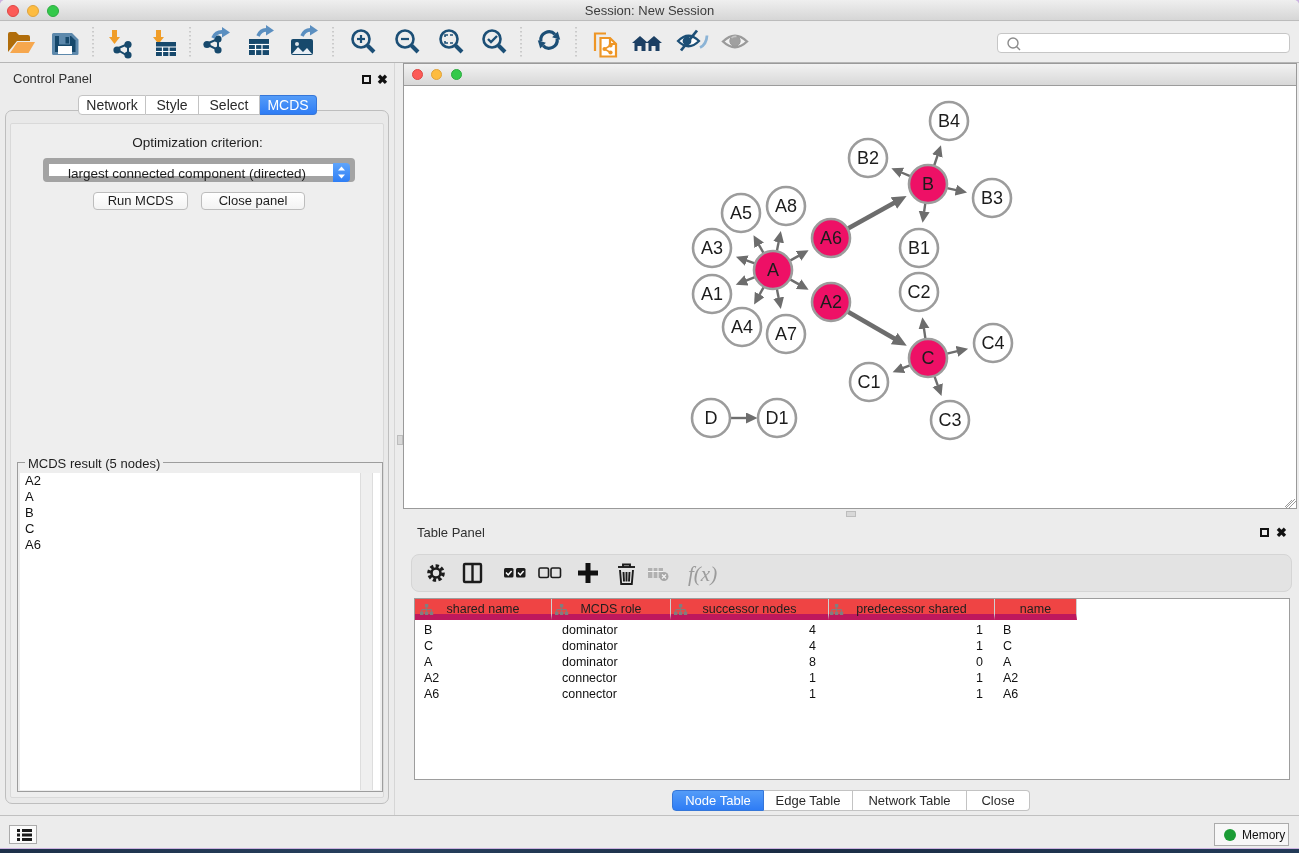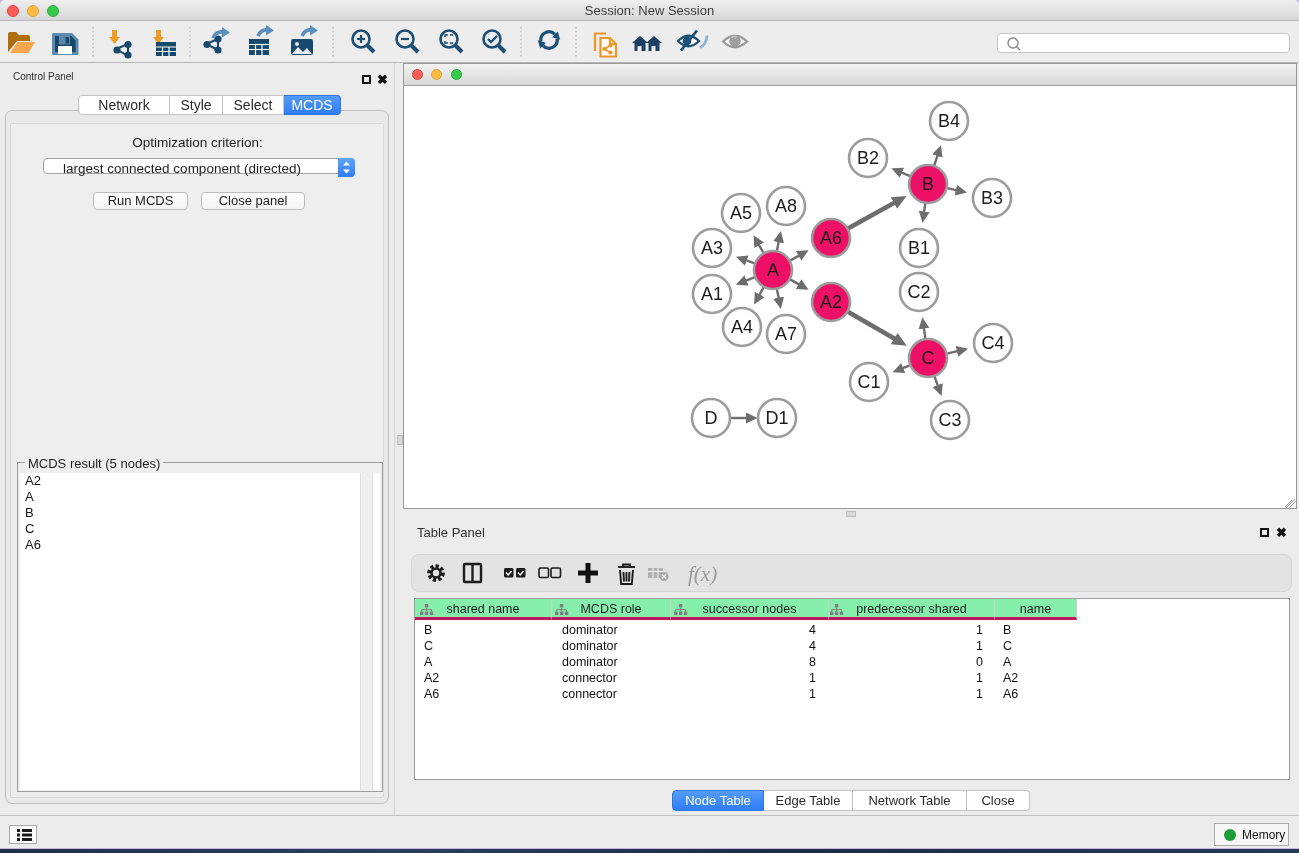--- a/index.html
+++ b/index.html
@@ -12,31 +12,31 @@
 .tl { position:absolute; top:5px; width:12px; height:12px; border-radius:50%; }
 #titlebar .t1 { left:6.5px; background:#fc5b57; border:1px solid #dd4744; }
 #titlebar .t2 { left:26.5px; background:#fdbc40; border:1px solid #dfa33c; }
 #titlebar .t3 { left:46.5px; background:#34c94b; border:1px solid #2dab41; }
 #titletext { position:absolute; top:3px; left:0; width:100%; text-align:center; font-size:13px; color:#3c3c3c; }
 
 #toolbar { position:absolute; left:0; top:22px; width:1299px; height:41px; background:#ededed; border-bottom:1px solid #b6b6b6; }
 #searchbox { position:absolute; left:997px; top:11px; width:293px; height:20px; background:#fff; border:1px solid #c6c6c6; border-radius:4px; }
 
 #cp { position:absolute; left:0; top:63px; width:395px; height:752px; background:#ececec; border-right:1px solid #d6d6d6; }
-#cp-title { position:absolute; left:13px; top:8px; font-size:10px; color:#303030;text-align:center; }
+#cp-title { position:absolute; left:13px; top:8px; font-size:13px; color:#303030;text-align:center; }
 .wmax { position:absolute; width:9px; height:9px; border:2px solid #111; }
 .wclose { position:absolute; font-size:13px; font-weight:bold; color:#111; }
 #cp-outer { position:absolute; left:5px; top:47px; width:384px; height:694px; border:1px solid #bebebe; border-radius:7px; background:#e9e9e9; }
 #cp-inner { position:absolute; left:10px; top:60px; width:374px; height:675px; background:#eeeeee; border:1px solid #d9d9d9; border-radius:2px; }
 #tabs { position:absolute; left:78px; top:32px; height:20px; display:flex; z-index:5; }
 #tabs .tab { height:20px; font-size:14px; color:#2a2a2a; background:#fff; border:1px solid #c3c3c3; border-left:none; text-align:center; line-height:19px; }
 #tabs .tab:first-child { border-left:1px solid #c3c3c3; border-radius:4px 0 0 4px; }
 #tabs .tab.sel { background:linear-gradient(#549cf8,#2e7cf5); color:#fff; border-color:#3576d8; border-radius:0 4px 4px 0; }
 #opt-label { position:absolute; left:0; top:72px; width:395px; text-align:center; font-size:13.5px; color:#1e1e1e; }
-#combo { position:absolute; left:43px; top:95px; width:312px; height:16px; background:#fff; border:1px solid #a3a3a3; border-radius:4px; }
+#combo { position:absolute; left:43px; top:95px; width:312px; height:24px; background:#fff; border:6px solid #a3a3a3; border-radius:4px; }
 #combo .cbtxt { position:absolute; left:0; top:1.5px; width:276px; text-align:center; font-size:13.5px; color:#1e1e1e; white-space:nowrap; }
 #combo .cbbtn { position:absolute; right:-1px; top:-1px; width:17px; height:19px; background:linear-gradient(#5fa5fb,#2e7ef5); border-radius:0 4px 4px 0; }
 .btn { position:absolute; height:18px; background:linear-gradient(#ffffff,#f3f3f3); border:1px solid #bdbdbd; border-radius:4px; font-size:13px; color:#1e1e1e; text-align:center; line-height:16px; }
 #fieldset { position:absolute; left:17px; top:399px; width:366px; height:330px; border:1px solid #9d9d9d; }
 #fs-label { position:absolute; left:7px; top:-7px; background:#eeeeee; padding:0 3px; font-size:13px; color:#1e1e1e; }
 #fs-list { position:absolute; left:2px; top:10px; width:343px; height:317px; background:#fff; font-size:13px; color:#111; line-height:16px; padding-left:5px; }
 #fs-scroll { position:absolute; right:9px; top:10px; width:13px; height:317px; background:#efefef; border-left:1px solid #ddd; border-right:1px solid #ddd; }
 
 #nw { position:absolute; left:403px; top:63px; width:894px; height:446px; border:1px solid #9a9a9a; background:#fff; }
 #nw-titlebar { position:absolute; left:0; top:0; width:892px; height:22px; background:linear-gradient(#f2f2f2,#d8d8d8); border-bottom:1px solid #9c9c9c; }
@@ -45,21 +45,21 @@
 #nw-titlebar .t3 { left:46.5px; top:5px; width:11px; height:11px; background:#34c94b; border:1px solid #2dab41; }
 #nw-title { position:absolute; top:4px; width:100%; text-align:center; font-size:13px; color:#2f2f2f; }
 #graph { position:absolute; left:0; top:22px; }
 #graph text { font-size:18px; fill:#1c1c1c; }
 .grip { position:absolute; background:#d8d8d8; border:1px solid #bdbdbd; }
 
 #tp { position:absolute; left:403px; top:520px; width:896px; height:295px; background:#ececec; }
 #tp-title { position:absolute; left:14px; top:5px; font-size:13px; color:#303030; }
 #tp-toolbar { position:absolute; left:8px; top:34px; width:881px; height:38px; background:#e3e3e3; border:1px solid #d5d5d5; border-radius:8px; }
 #tbl { position:absolute; left:11px; top:78px; width:876px; height:182px; background:#fff; border:1px solid #9d9d9d; font-size:12.5px; }
-.th { position:absolute; top:0; height:21px; background:#86efac; border-right:1px solid #cfcfcf; border-bottom:3px solid #be185d; text-align:center; line-height:21px; color:#1e1e1e; }
+.th { position:absolute; top:0; height:21px; background:#ef4444; border-right:1px solid #cfcfcf; border-bottom:6px solid #be185d; text-align:center; line-height:21px; color:#1e1e1e; }
 .td { position:absolute; height:16px; line-height:16px; color:#111; }
 #tp-tabs { position:absolute; left:269px; top:270px; height:21px; display:flex; }
 #tp-tabs .tab { height:21px; font-size:13px; color:#2a2a2a; background:#fff; border:1px solid #c3c3c3; border-left:none; text-align:center; line-height:20px; }
 #tp-tabs .tab.sel { background:linear-gradient(#549cf8,#2e7cf5); color:#fff; border-color:#3576d8; border-radius:4px 0 0 4px; border-left:1px solid #3576d8; }
 #tp-tabs .tab:last-child { border-radius:0 4px 4px 0; }
 
 #statusbar { position:absolute; left:0; top:815px; width:1299px; height:34px; background:#ececec; border-top:1px solid #c0c0c0;text-align:right; }
 #sb-btn { position:absolute; left:9px; top:9px; width:28px; height:19px; background:#fafafa; border:1px solid #ababab; }
 #mem-btn { position:absolute; left:1214px; top:7px; width:75px; height:23px; background:#f7f7f7; border:1px solid #ababab; font-size:12px; color:#111; }
 #mem-btn .dot { position:absolute; left:9px; top:5px; width:12px; height:12px; border-radius:50%; background:#1b9c35; }
@@ -222,21 +222,21 @@
     </svg>
   </div>
   </div>
   <div id="cp">
     <div id="cp-title">Control Panel</div>
     <div class="wmax" style="left:362px; top:12px;"></div>
     <div class="wclose" style="left:377px; top:9px;">✖</div>
     <div id="cp-outer"></div>
     <div id="cp-inner"></div>
     <div id="tabs">
-      <div class="tab" style="width:92px;">Network</div>
+      <div class="tab" style="width:68px;">Network</div>
       <div class="tab" style="width:53px;">Style</div>
       <div class="tab" style="width:61px;">Select</div>
       <div class="tab sel" style="width:57px;">MCDS</div>
     </div>
     <div id="opt-label">Optimization criterion:</div>
     <div id="combo">
       <div class="cbtxt">largest connected component (directed)</div>
       <div class="cbbtn">
         <svg width="17" height="19">
             <path d="M8.5,3.5 l3.5,4 h-7 z M8.5,15.5 l3.5,-4 h-7 z" fill="#fff"></path>

